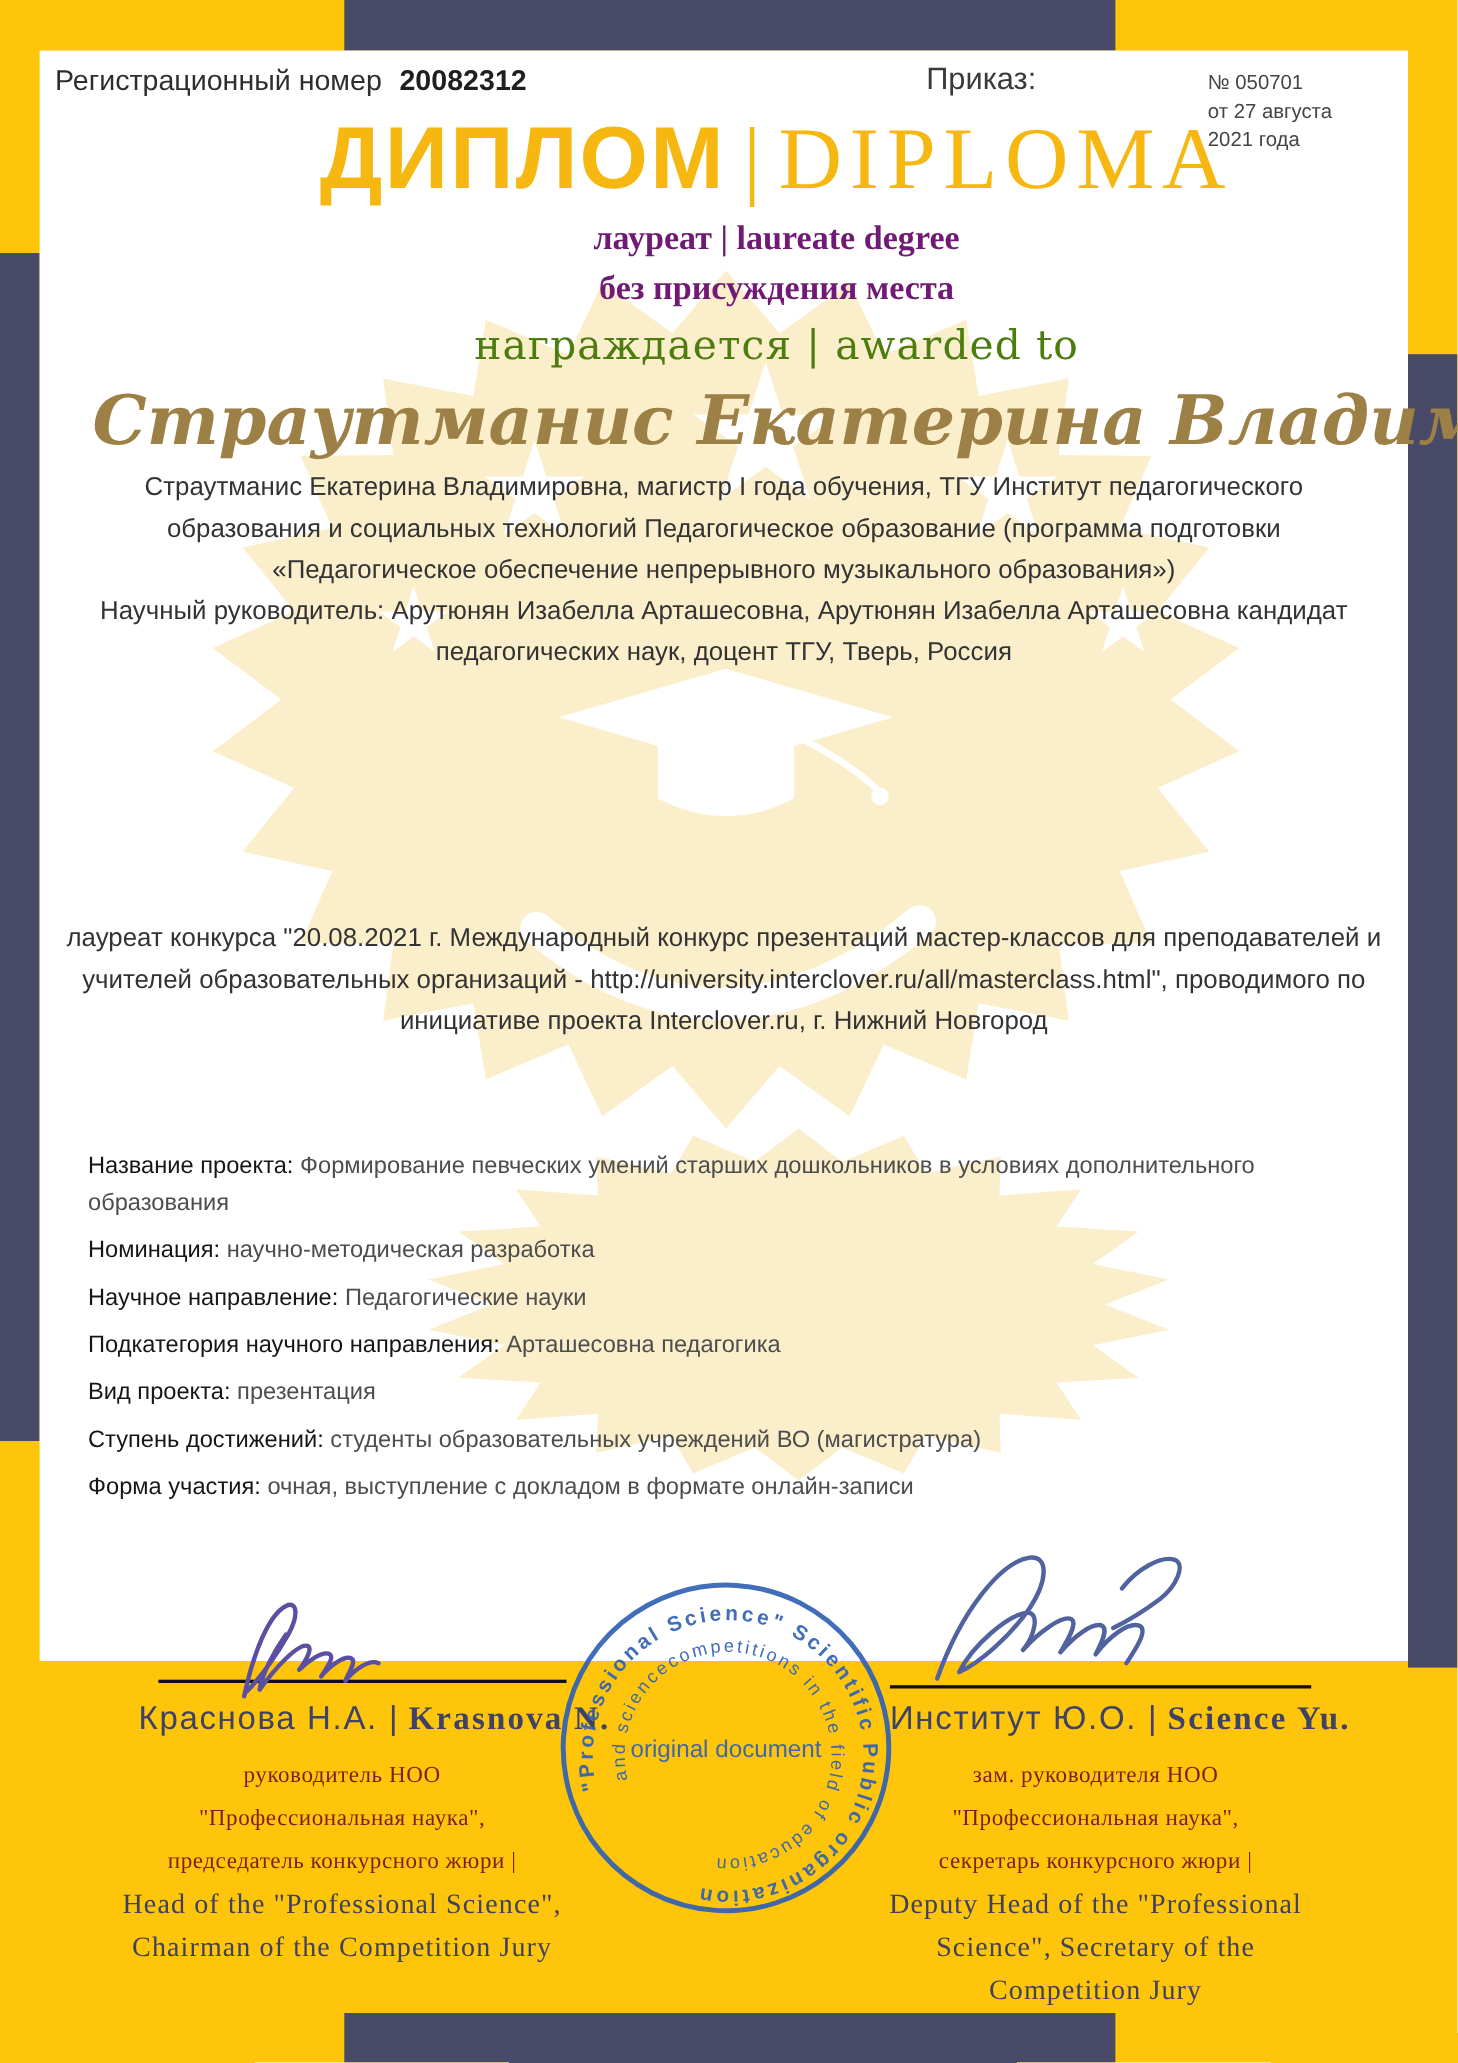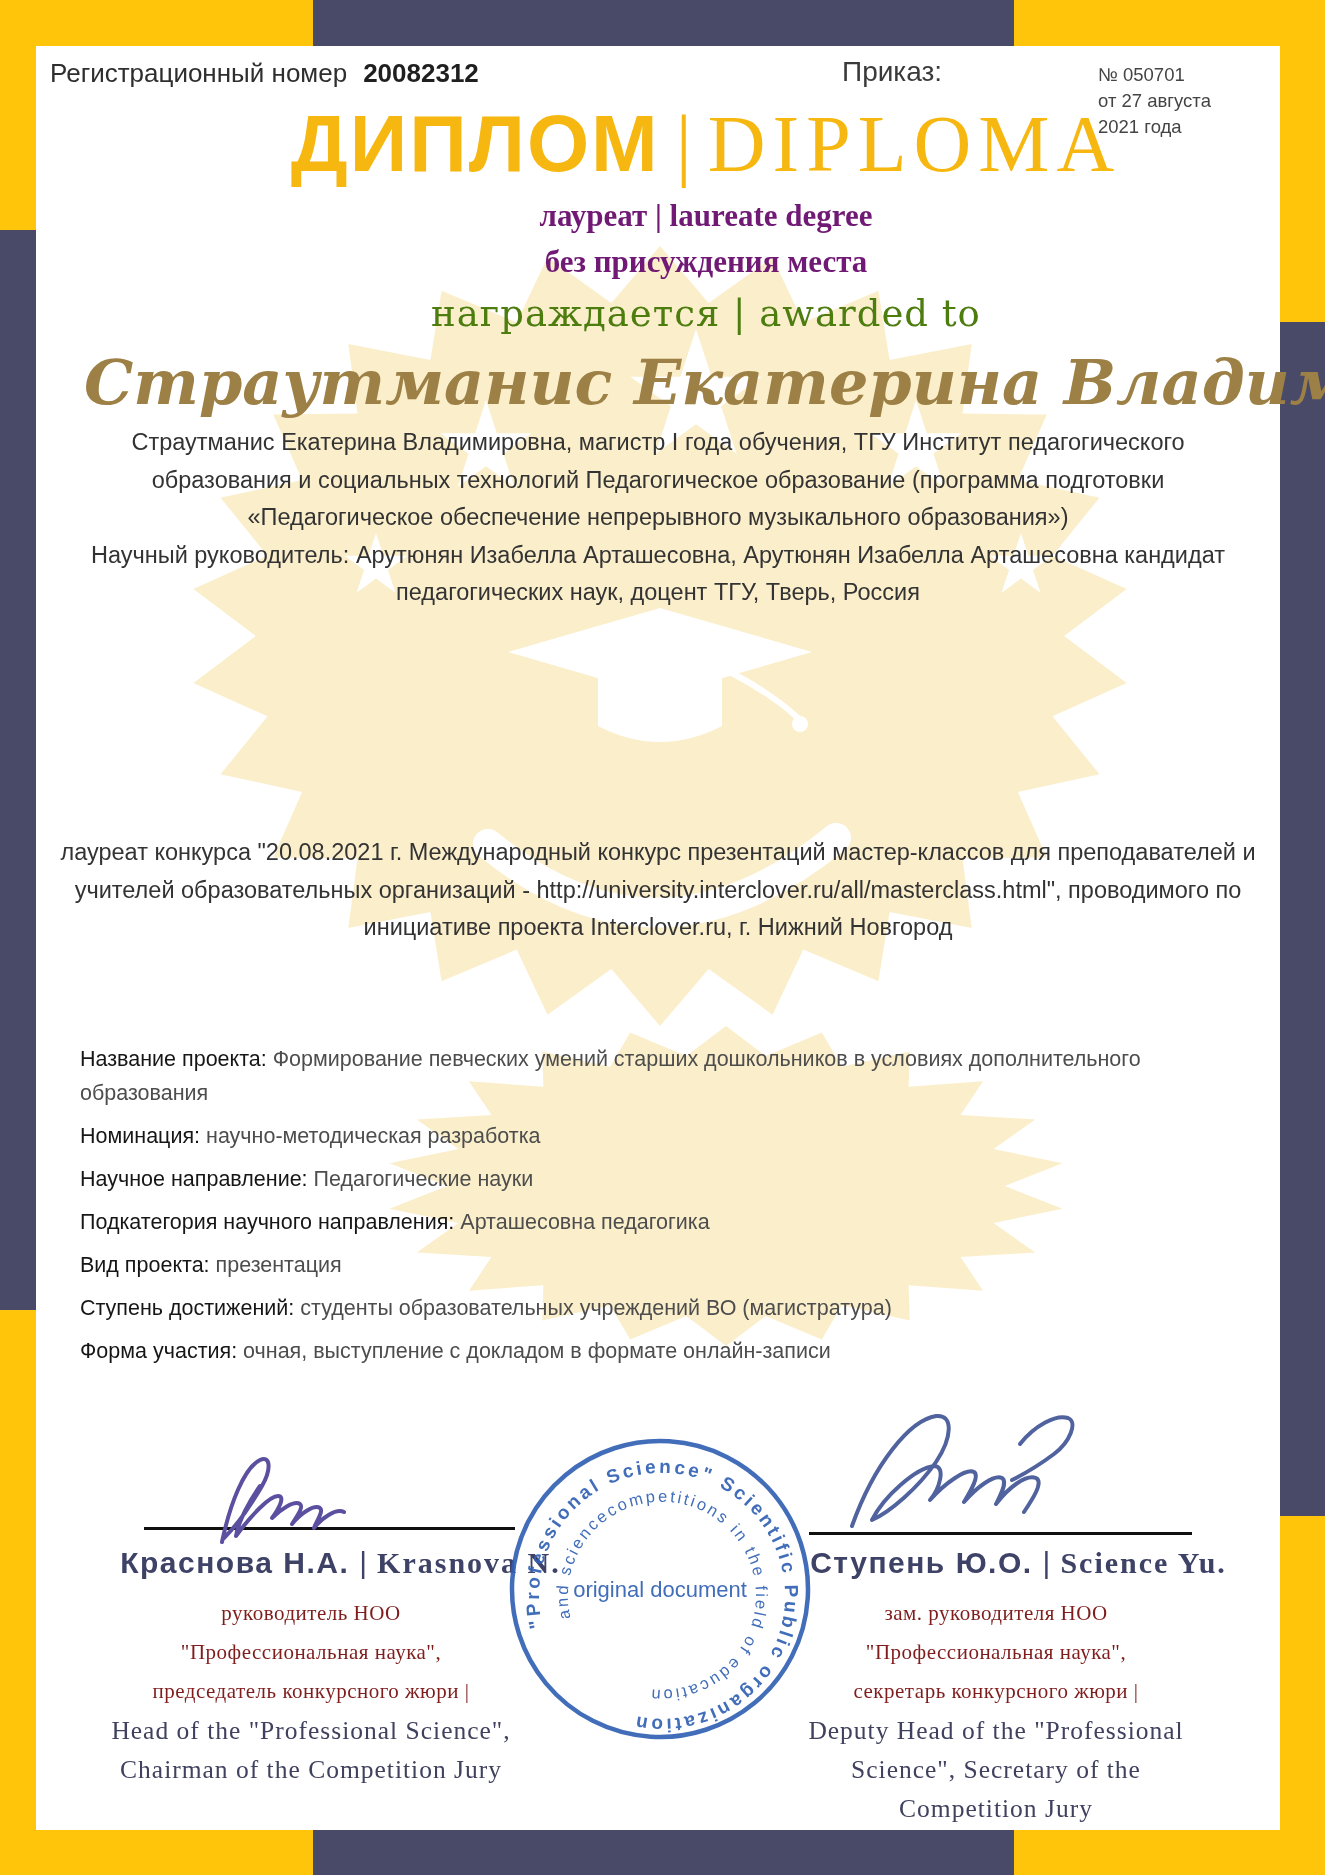--- a/index.html
+++ b/index.html
@@ -8,21 +8,21 @@
     background:#fec50b;
     font-family:"Liberation Sans",sans-serif;
   }
   
   .accent{position:absolute;background:#484a68;}
   .accent-top{left:313px;top:0;width:701px;height:46px;}
   .accent-bottom{left:313px;bottom:0;width:701px;height:45px;}
   .accent-left{left:0;top:230px;width:36px;height:1080px;}
   .accent-right{right:0;top:322px;width:45px;height:1194px;}
   
-  .page{position:absolute;left:36px;top:46px;width:1244px;height:1784px;background:#ffffff;}
+  .page{position:absolute;left:36px;top:46px;width:1244px;height:1464px;background:#ffffff;}
   .watermark{position:absolute;left:0;top:0;z-index:0;pointer-events:none;}
   .layer{position:absolute;left:0;top:0;width:100%;height:100%;z-index:1;}
   .center{position:absolute;left:0;width:100%;text-align:center;padding-left:48px;}
   
   .reg-row{position:absolute;left:14px;top:12px;font-size:26px;color:#2e2e2e;}
   .reg-number{font-weight:600;color:#1f1f1f;margin-left:16px;}
   .order-label{position:absolute;left:806px;top:10px;font-size:28px;color:#3a3a3a;}
   .order-lines{position:absolute;left:1062px;top:16px;font-size:18.5px;line-height:26px;color:#444;white-space:pre-line;}
   
   .title{top:58px;font-size:80px;line-height:80px;color:#f7b711;white-space:nowrap;}
@@ -42,21 +42,21 @@
   .details{position:absolute;left:44px;top:996px;width:1160px;}
   .detail-row{font-size:21.5px;line-height:34px;margin-bottom:9px;color:#4d4d4d;}
   .detail-row .lbl{color:#161616;font-weight:400;}
   
   .sig-line{position:absolute;border-top:3px solid #101010;height:0;z-index:2;}
   .sig-line-left{left:108px;top:1481px;width:371px;}
   .sig-line-right{left:773px;top:1486px;width:383px;}
   .sig-name{position:absolute;top:1500px;text-align:center;font-size:30px;color:#3e4266;white-space:nowrap;z-index:2;}
   .sig-name-left{left:12px;width:540px;}
   .sig-name-right{left:690px;width:540px;}
-  .sig-name .ru{font-weight:700;letter-spacing:1.5px;margin-left:45px;}
+  .sig-name .ru{font-weight:400;letter-spacing:1.5px;margin-left:45px;}
   .sig-name .div{margin:0 10px;font-weight:300;}
   .sig-name .en{font-family:"Liberation Serif",serif;font-weight:600;letter-spacing:2px;}
   .role{position:absolute;top:1548px;text-align:center;z-index:2;}
   .role-left{left:55px;width:440px;}
   .role-right{left:735px;width:450px;}
   .role-ru{font-size:21px;line-height:39px;color:#7f1d1d;letter-spacing:.5px;white-space:pre-line;font-family:Liberation Serif, serif;}
   .role-en{font-family:"Liberation Serif",serif;font-size:25.5px;line-height:39px;color:#3f415e;letter-spacing:1px;white-space:pre-line;}
   
   .stamp{position:absolute;left:469px;top:1388px;z-index:3;opacity:.92;}
   .sig-ink{position:absolute;z-index:3;}
@@ -135,21 +135,21 @@
     </div>
     <div class="role role-left">
       <div class="role-ru">руководитель НОО
 "Профессиональная наука",
 председатель конкурсного жюри |</div>
       <div class="role-en">Head of the "Professional Science",
 Chairman of the Competition Jury</div>
     </div>
 
     <div class="sig-name sig-name-right">
-      <span class="ru">Ступень Ю.О.</span><span class="div">|</span><span class="en">Science Yu.</span>
+      <span class="ru">Институт Ю.О.</span><span class="div">|</span><span class="en">Science Yu.</span>
     </div>
     <div class="role role-right">
       <div class="role-ru">зам. руководителя НОО
 "Профессиональная наука",
 секретарь конкурсного жюри |</div>
       <div class="role-en">Deputy Head of the "Professional
 Science", Secretary of the
 Competition Jury</div>
     </div>
   </div>

